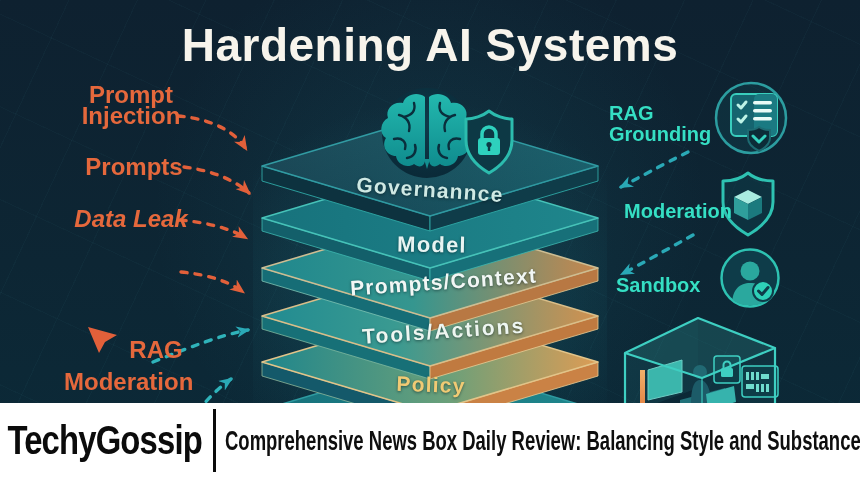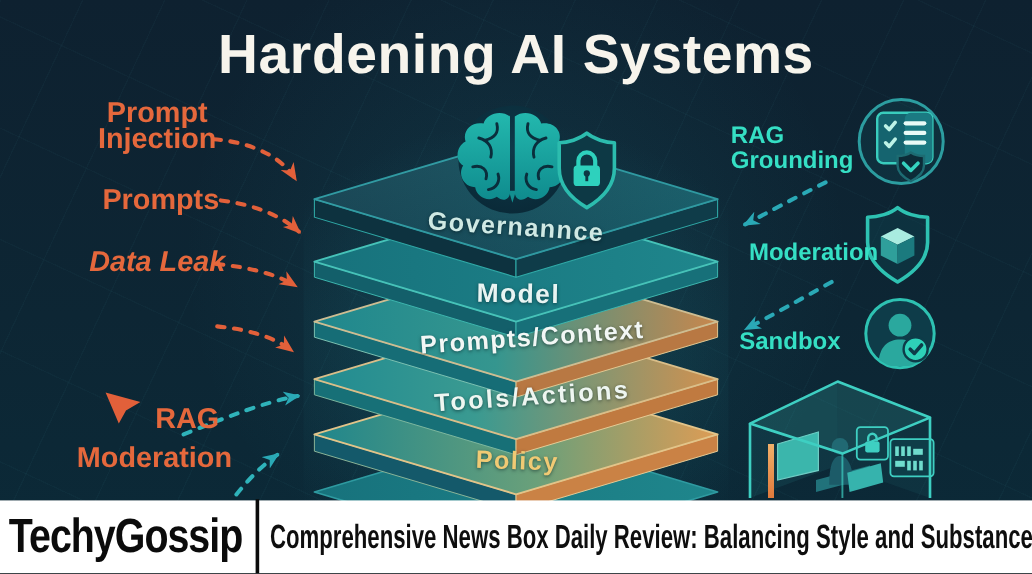--- a/index.html
+++ b/index.html
@@ -21,21 +21,21 @@
   .defense{color:#35dfc4;font-size:20px;width:122px;}
   .stacklabel{
     position:absolute;z-index:7;font-weight:600;color:#dcefec;
     letter-spacing:1.2px;text-align:center;
     text-shadow:0 1px 3px rgba(0,20,25,.55);
   }
   .svgabs{position:absolute;z-index:6;}
   #stack-svg{position:absolute;left:253px;top:96px;z-index:2;}
   #arrows-svg{position:absolute;left:0;top:0;z-index:5;pointer-events:none;}
   .banner{
-    position:absolute;left:0;bottom:0;width:860px;height:61px;background:#ffffff;
+    position:absolute;left:0;bottom:0;width:860px;height:75px;background:#ffffff;
     display:flex;align-items:center;z-index:10;text-align:right;
   }
   .brand{
     width:204px;flex:0 0 204px;padding-left:9px;box-sizing:content-box;
     font-size:40px;font-weight:700;color:#0b0b0b;letter-spacing:-1px;
     transform:scaleX(.82);transform-origin:left center;white-space:nowrap;
   }
   .divider{width:3px;height:63px;background:#0b0b0b;flex:0 0 3px;}
   .headline{
     margin-left:9px;font-size:28px;font-weight:700;color:#0e0e0e;white-space:nowrap;

